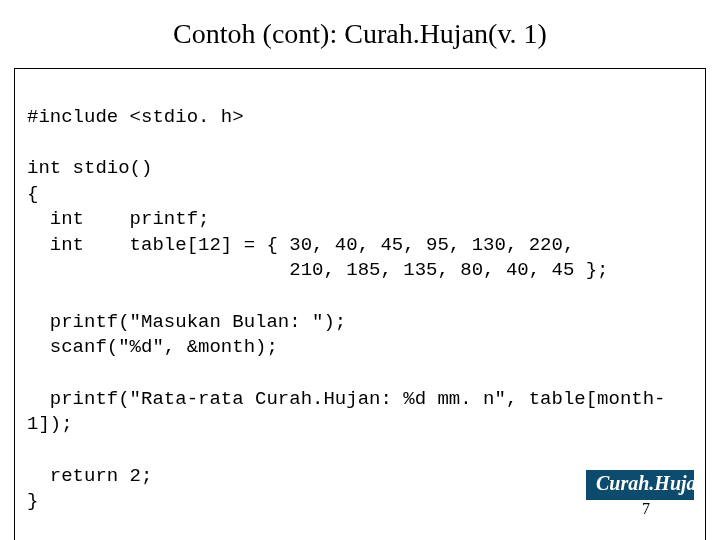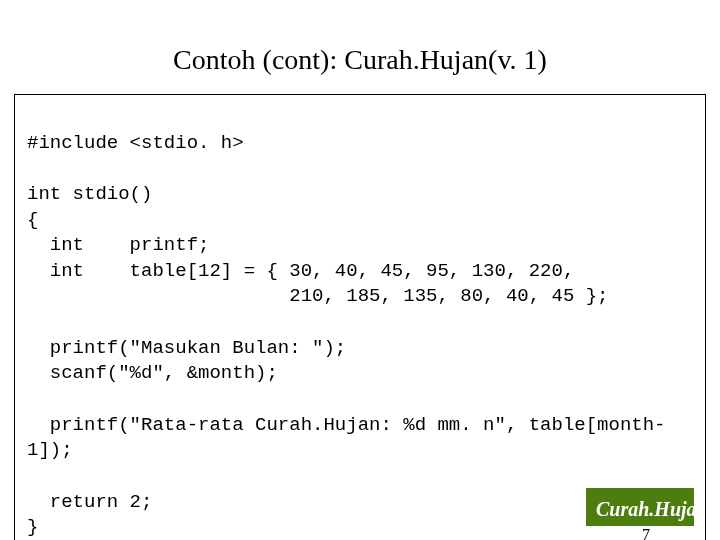--- a/index.html
+++ b/index.html
@@ -17,47 +17,46 @@
     height: 540px;
     position: relative;
     box-sizing: border-box;
   }
   .title {
     text-align: center;
     font-size: 28px;
     color: #000;
     padding-top: 18px;
     padding-bottom: 12px;
-    margin-top: 26px;
   }
   .code-box {
     margin: 6px 14px 0 14px;
     border: 1.5px solid #000;
     padding: 10px 12px 14px 12px;
     font-family: "Courier New", Courier, monospace;
     font-size: 19px;
     line-height: 1.35;
     color: #000;
     white-space: pre;
     box-sizing: border-box;
     position: relative;
   }
   .code-box .line { white-space: pre; }
   .label-box {
     position: absolute;
     right: 26px;
     bottom: 40px;
-    background: #4d7c0f;
+    background: #0c4a6e;
     color: #fff;
     font-family: "Times New Roman", Times, serif;
     font-style: italic;
     font-weight: bold;
     font-size: 20px;
     text-align: center;
-    padding: 11px 10px 6px 10px;
+    padding: 3px 10px 6px 10px;
     line-height: 1.05;
     width: 108px;
     box-sizing: border-box;
   }
   .page-num {
     position: absolute;
     right: 70px;
     bottom: 22px;
     font-family: "Times New Roman", Times, serif;
     font-size: 16px;

